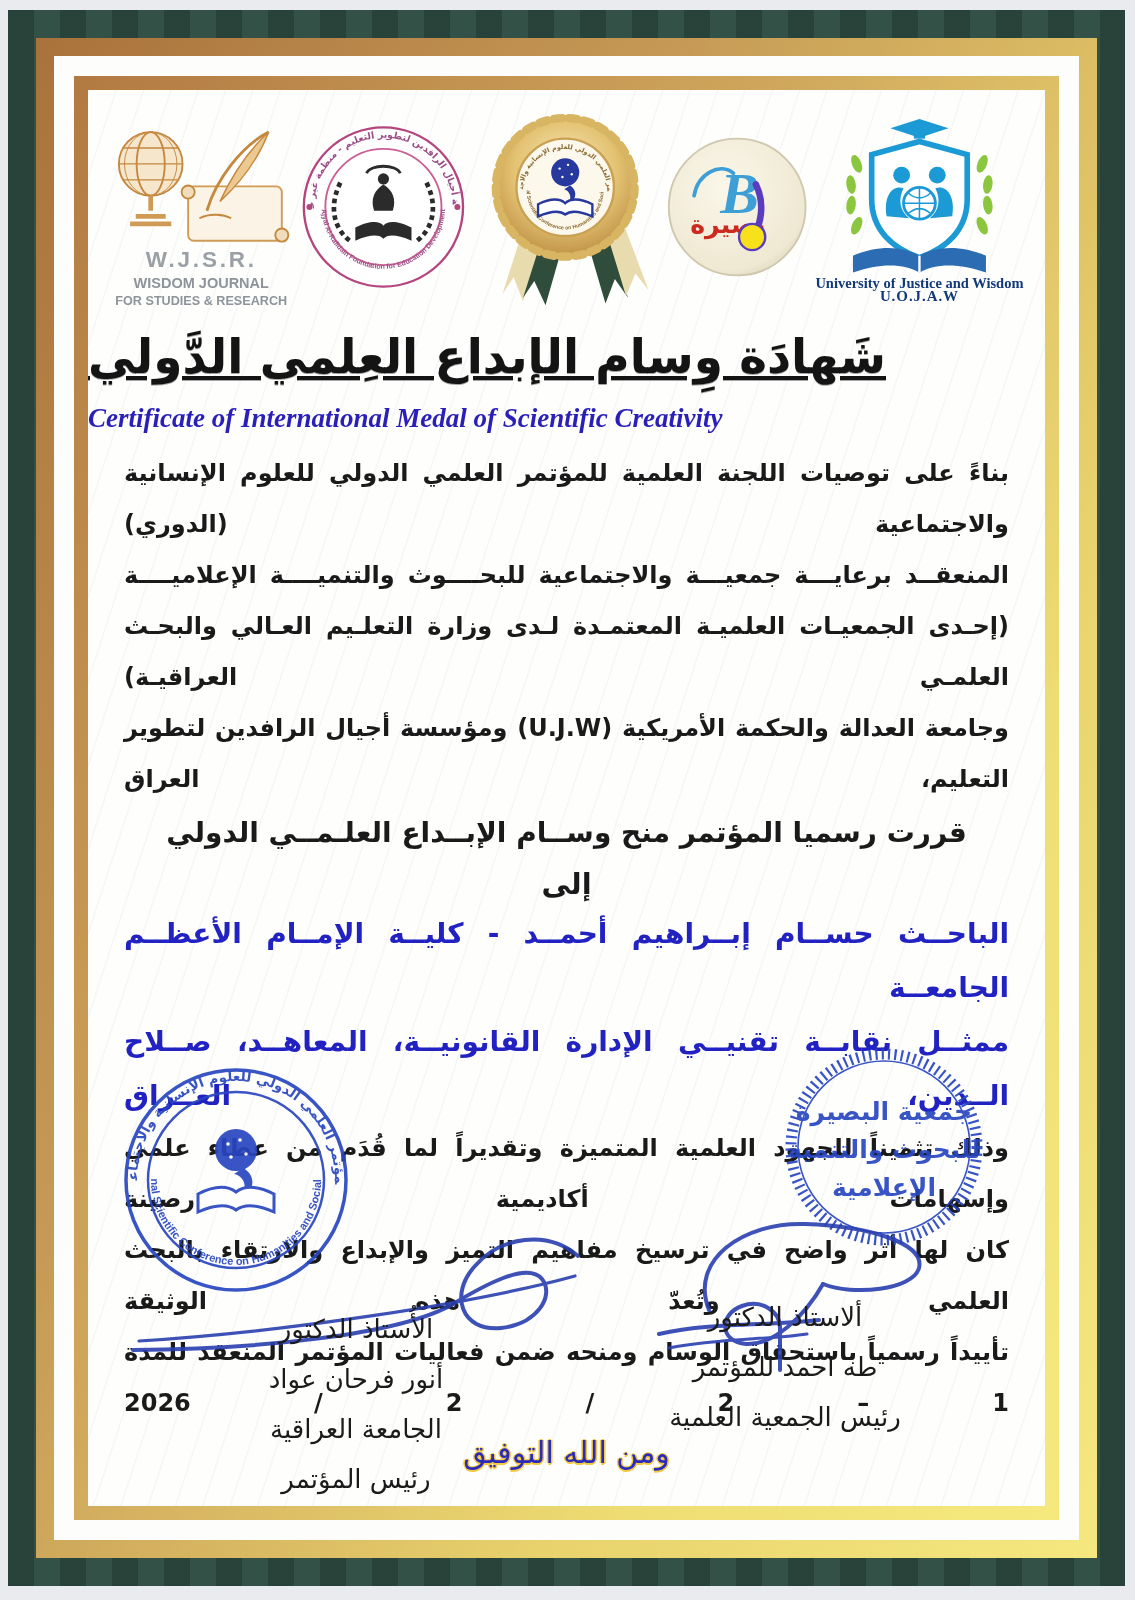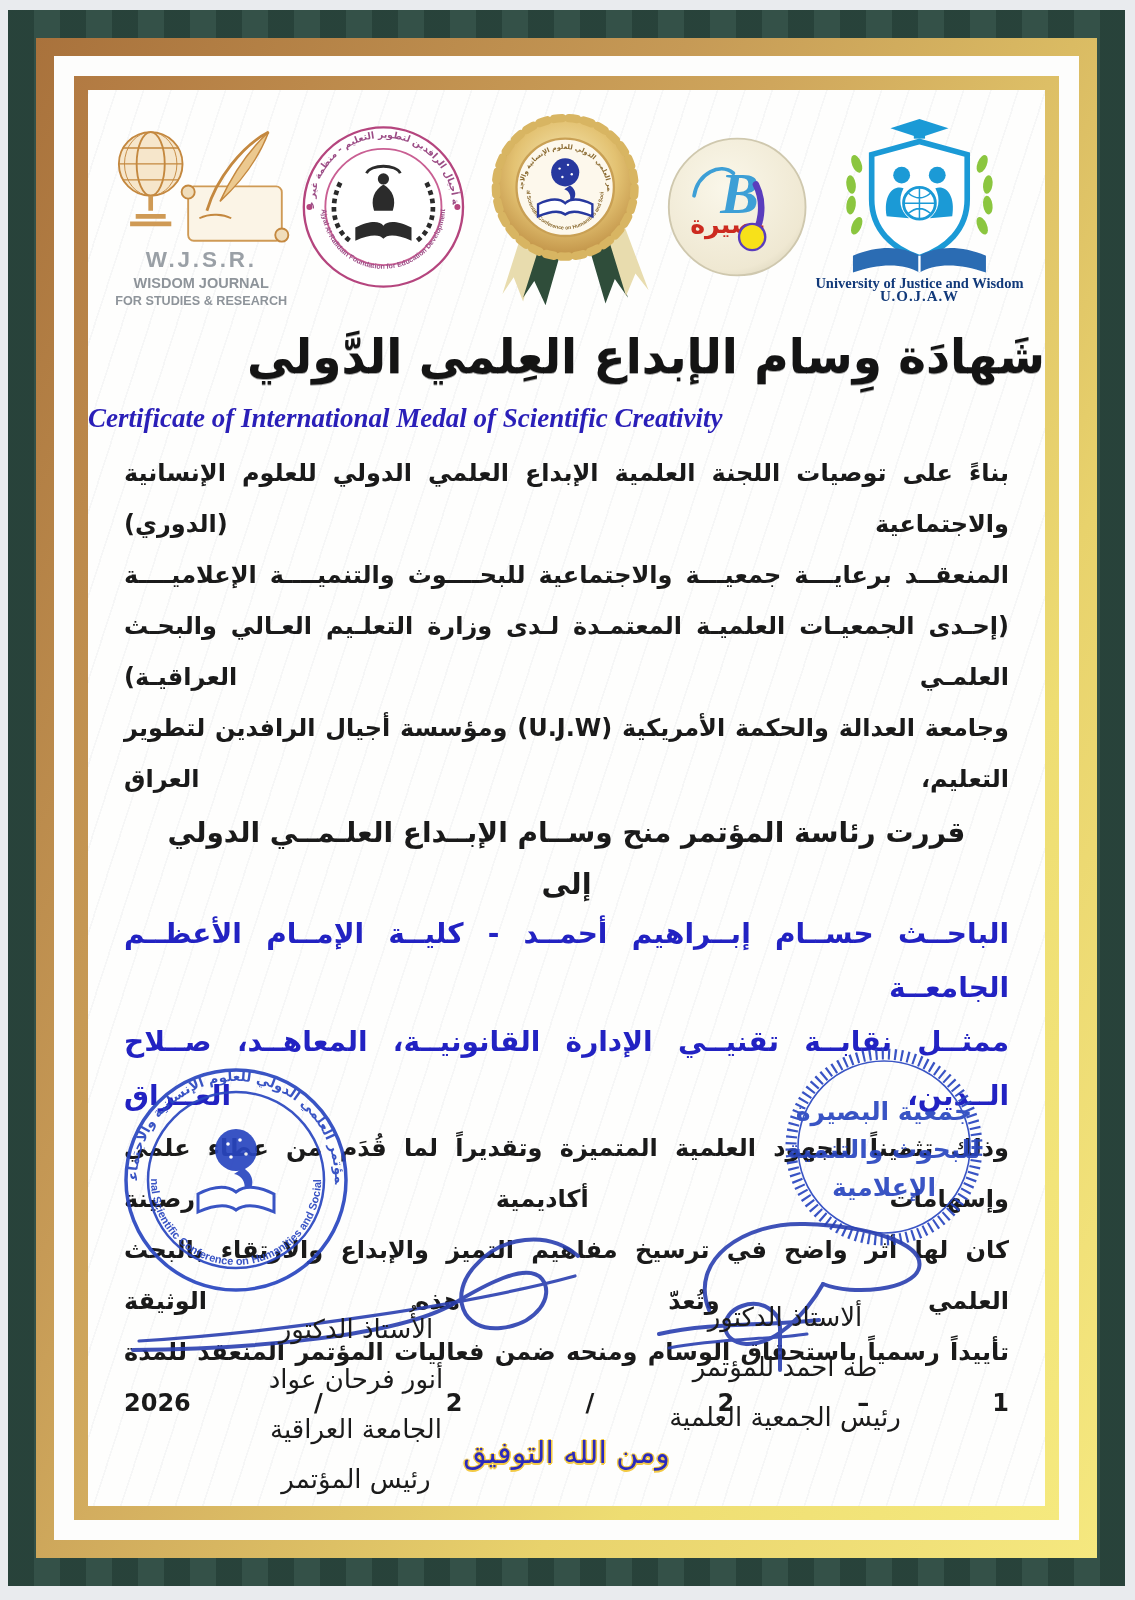--- a/index.html
+++ b/index.html
@@ -19,23 +19,23 @@
         background:
           repeating-linear-gradient(108deg, rgba(110,120,140,.055) 0 1.6px, rgba(0,0,0,0) 1.6px 26px),
           #fefefd;}
 
   
   .logo-row{display:flex;justify-content:space-between;align-items:center;
         padding:8px 14px 0 14px;height:218px;}
   .logo-row svg{display:block;}
 
   
-  .title-ar{direction:rtl;text-align:right;font-size:47px;font-weight:bold;color:#141414;
+  .title-ar{direction:rtl;text-align:left;font-size:47px;font-weight:bold;color:#141414;
         line-height:82px;margin-top:0;letter-spacing:-1px;
-        text-shadow:0 1px 0 rgba(0,0,0,.35);}
+        text-shadow:0 1px 0 rgba(0,0,0,.35);text-decoration:underline;}
   .title-en{text-align:left;font-family:"Liberation Serif",serif;font-style:italic;font-weight:bold;
         font-size:27px;color:#2a1fb8;line-height:40px;}
 
   
   .body-text{direction:rtl;padding:0 36px;margin-top:10px;}
   .line{font-size:24px;font-weight:bold;color:#1a1a1a;line-height:51px;
         text-align:justify;text-align-last:justify;text-justify:inter-word;}
   .line.center{text-align:center;text-align-last:center;}
   .decision{font-size:28px;line-height:56px;}
   .to-word{font-size:29px;line-height:46px;}
@@ -190,25 +190,25 @@
           <path d="M119,152 V170" stroke="#fff" stroke-width="2.5"></path>
           <text x="119" y="186" text-anchor="middle" font-family="Liberation Serif,serif" font-weight="bold" font-size="15.5" fill="#123a7a">University of Justice and Wisdom</text>
           <text x="119" y="200" text-anchor="middle" font-family="Liberation Serif,serif" font-weight="bold" font-size="16" letter-spacing="1" fill="#123a7a">U.O.J.A.W</text>
         </svg>
       </div>
 
       <div class="title-ar">شَهادَة وِسام الإبداع العِلمي الدَّولي</div>
       <div class="title-en">Certificate of International Medal of Scientific Creativity</div>
 
       <div class="body-text">
-        <div class="line">بناءً على توصيات اللجنة العلمية الإبداع العلمي الدولي للعلوم الإنسانية والاجتماعية (الدوري)</div>
+        <div class="line">بناءً على توصيات اللجنة العلمية للمؤتمر العلمي الدولي للعلوم الإنسانية والاجتماعية (الدوري)</div>
         <div class="line">المنعقــد برعايـــة جمعيـــة والاجتماعية للبحــــوث والتنميــــة الإعلاميــــة</div>
         <div class="line">(إحـدى الجمعيـات العلميـة المعتمـدة لـدى وزارة التعلـيم العـالي والبحـث العلمـي العراقيـة)</div>
         <div class="line">وجامعة العدالة والحكمة الأمريكية (U.J.W) ومؤسسة أجيال الرافدين لتطوير التعليم، العراق</div>
-        <div class="line center decision">قررت رئاسة المؤتمر منح وســام الإبــداع العلـمــي الدولي</div>
+        <div class="line center decision">قررت رسميا المؤتمر منح وســام الإبــداع العلـمــي الدولي</div>
         <div class="line center to-word">إلى</div>
         <div class="line recipient">الباحــث حســام إبــراهيم أحمــد - كليــة الإمــام الأعظــم الجامعــة</div>
         <div class="line recipient">ممثــل نقابــة تقنيــي الإدارة القانونيــة، المعاهــد، صــلاح الــدين، العــراق</div>
         <div class="line">وذلك تثميناً للجهود العلمية المتميزة وتقديراً لما قُدَم من عطاء علمي وإسهامات أكاديمية رصينة</div>
         <div class="line">كان لها أثر واضح في ترسيخ مفاهيم التميز والإبداع والارتقاء بالبحث العلمي وتُعدّ هذه الوثيقة</div>
         <div class="line">تأييداً رسمياً باستحقاق الوسام ومنحه ضمن فعاليات المؤتمر المنعقد للمدة 1 – 2 / 2 / 2026</div>
       </div>
       <div class="closing">ومن الله التوفيق</div>
 
       <div class="footer">

